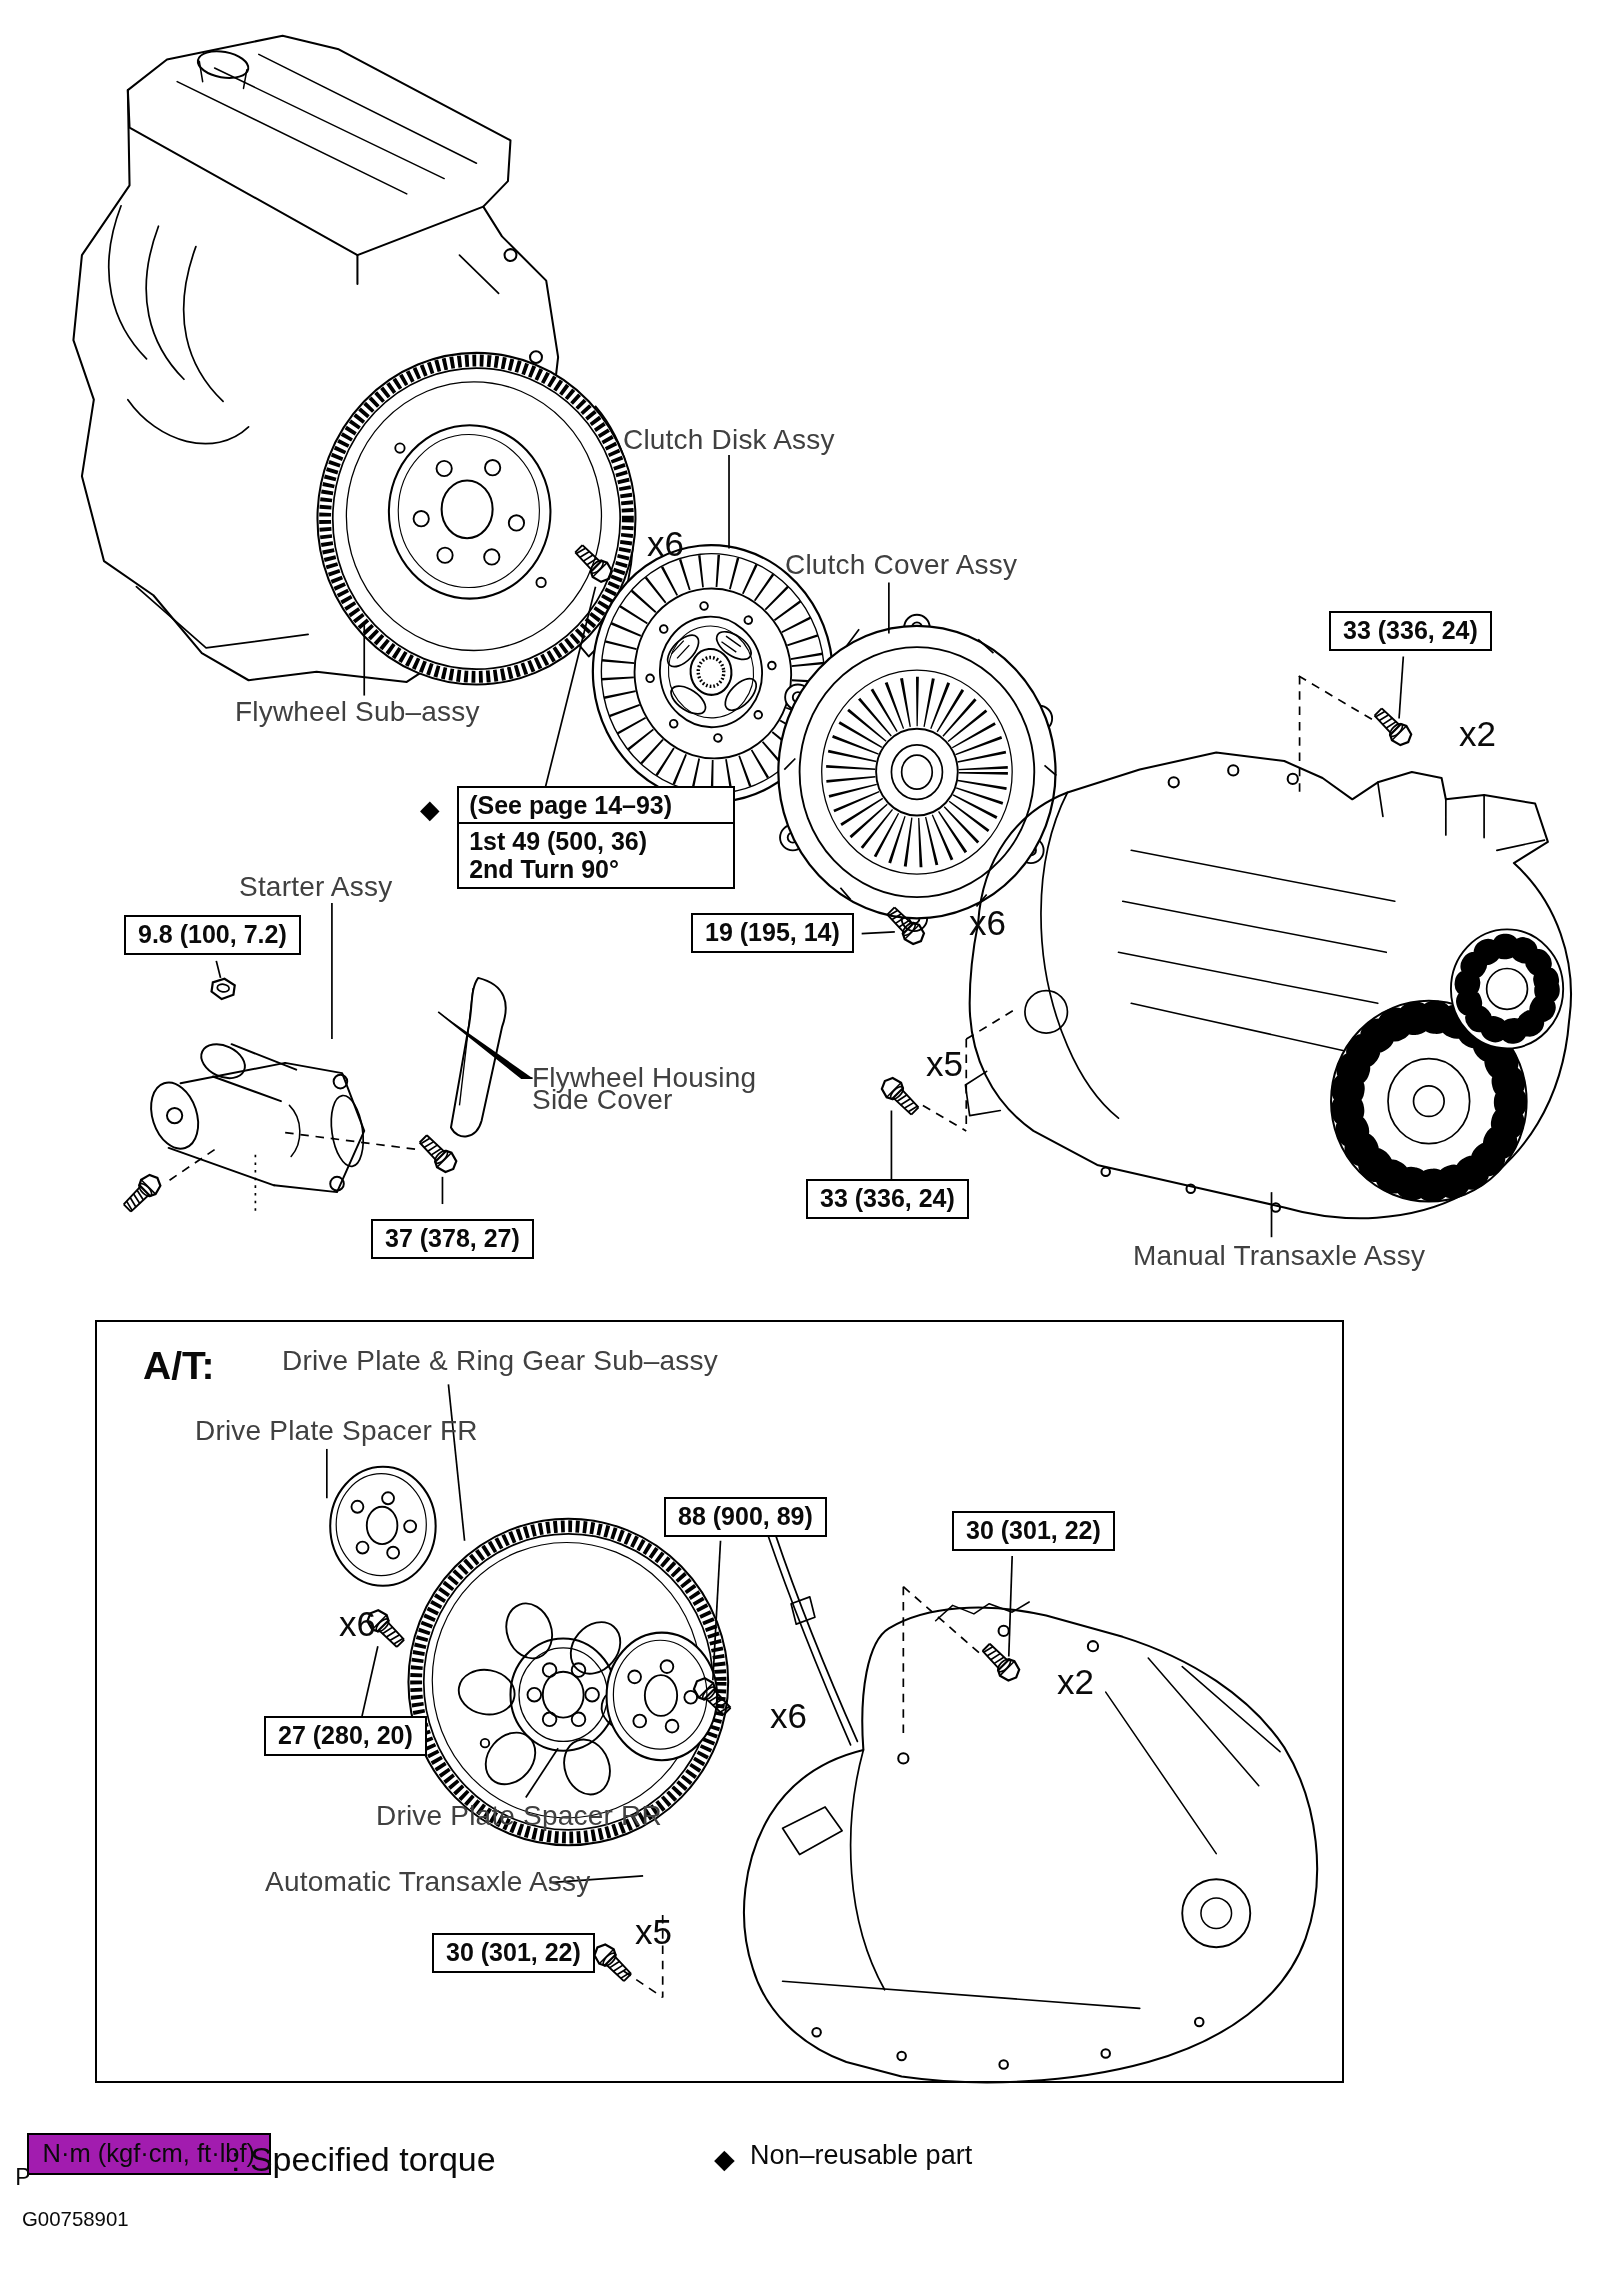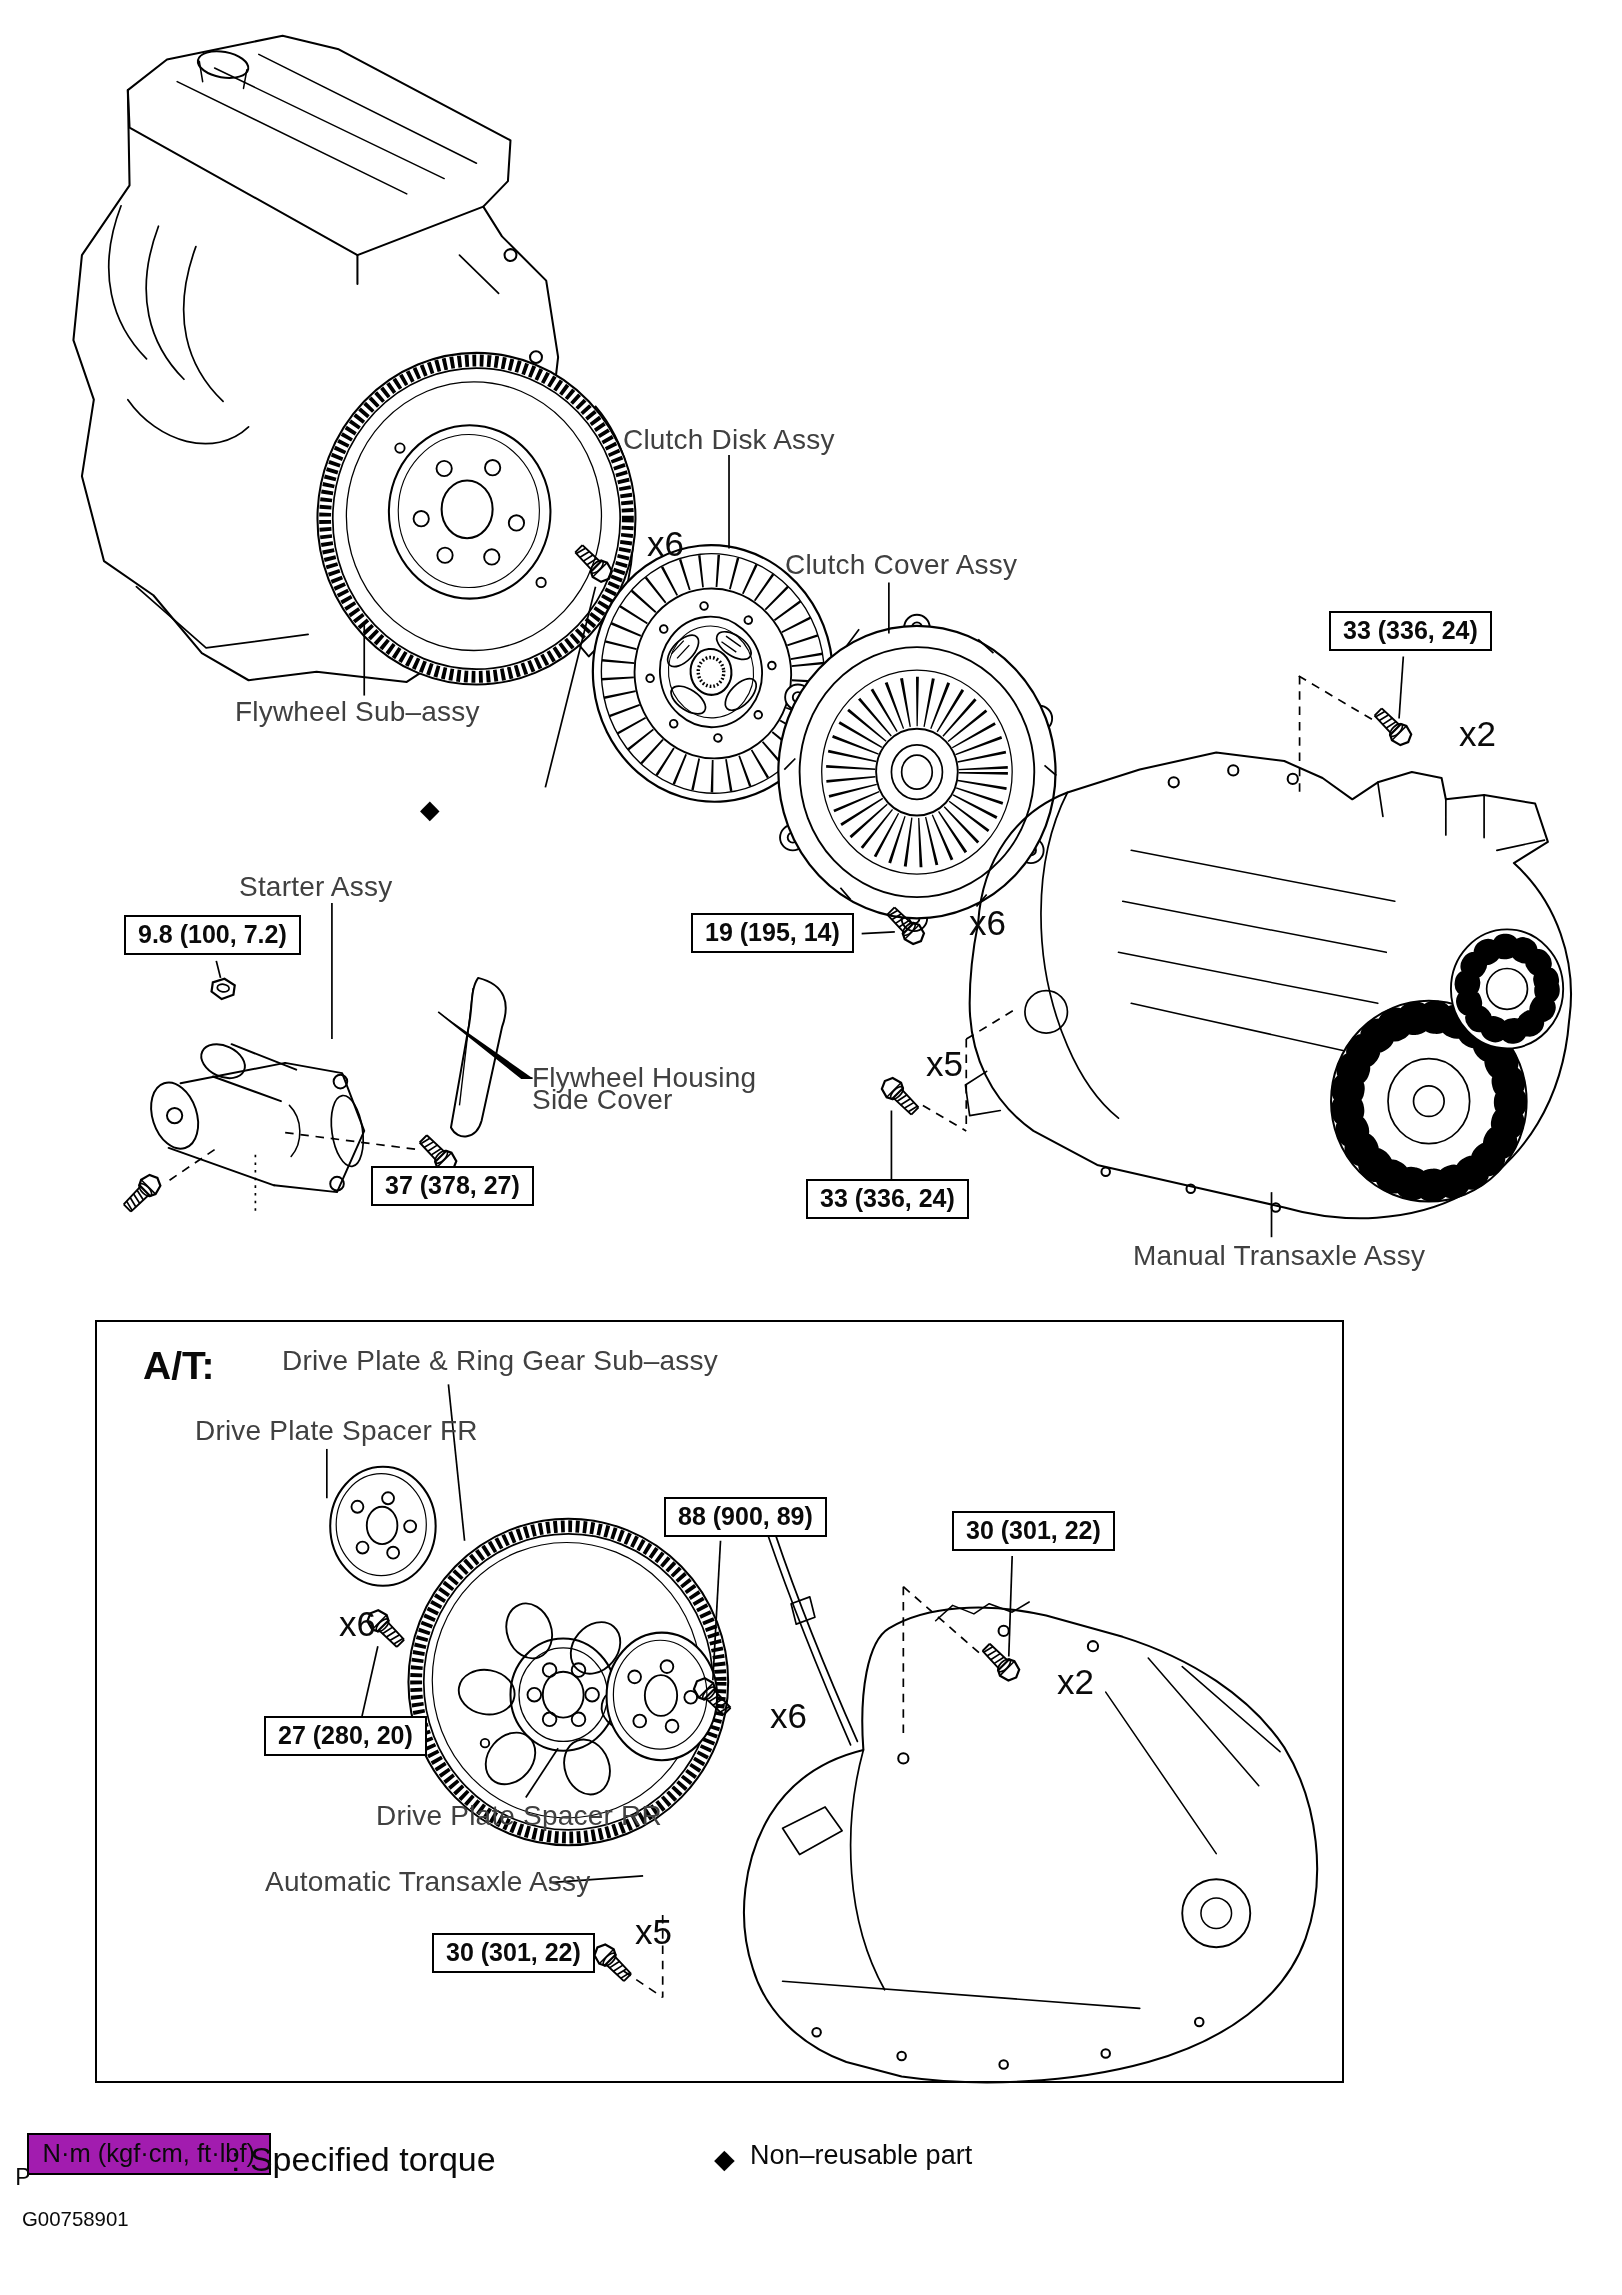--- a/index.html
+++ b/index.html
@@ -312,24 +312,29 @@
   <div class="label" style="left:1118px; top:1240px;margin-left:15px;">Manual Transaxle Assy</div>
 
   <div class="count" style="left:619px; top:524px;">x6</div>
   <div class="count" style="left:1431px; top:714px;">x2</div>
   <div class="count" style="left:941px; top:903px;">x6</div>
   <div class="count" style="left:898px; top:1044px;">x5</div>
 
   <div class="torque-box" style="left:1329px; top:611px;">33 (336, 24)</div>
 
   <div class="diamond" style="left:420px; top:794px;">◆</div>
+  <div class="torque-box multi" style="left:457px; top:786px; width:274px;">
+    <div class="tb-row tb-first">(See page 14–93)</div>
+    <div class="tb-row" style="padding-bottom:0;">1st 49 (500, 36)</div>
+    <div class="tb-row" style="padding-top:0;">2nd Turn 90°</div>
+  </div>
 
   <div class="torque-box" style="left:691px; top:913px;">19 (195, 14)</div>
   <div class="torque-box" style="left:124px; top:915px;">9.8 (100, 7.2)</div>
-  <div class="torque-box" style="left:371px; top:1166px;">37 (378, 27)</div>
+  <div class="torque-box" style="left:371px; top:1219px;">37 (378, 27)</div>
   <div class="torque-box" style="left:806px; top:1179px;">33 (336, 24)</div>
 
   <div id="at-frame"></div>
   <div class="section-title" style="left:143px; top:1344px;">A/T:</div>
   <div class="label" style="left:282px; top:1345px;">Drive Plate &amp; Ring Gear Sub–assy</div>
   <div class="label" style="left:195px; top:1415px;">Drive Plate Spacer FR</div>
   <div class="label" style="left:376px; top:1800px;">Drive Plate Spacer RR</div>
   <div class="label" style="left:265px; top:1866px;">Automatic Transaxle Assy</div>
 
   <div class="count" style="left:311px; top:1604px;">x6</div>

